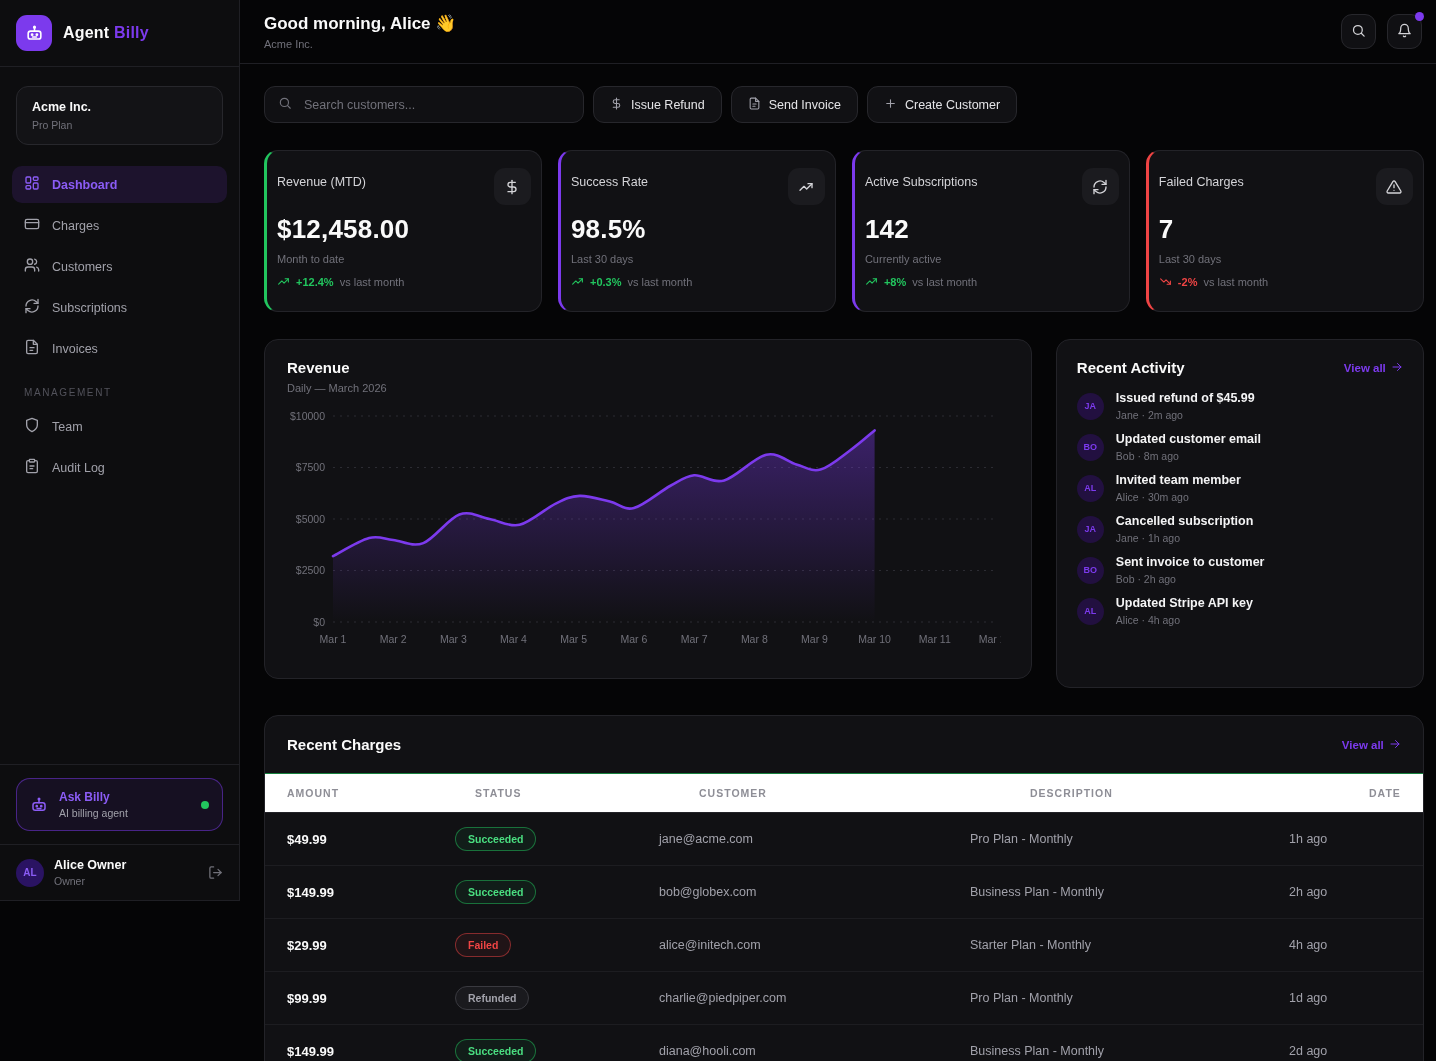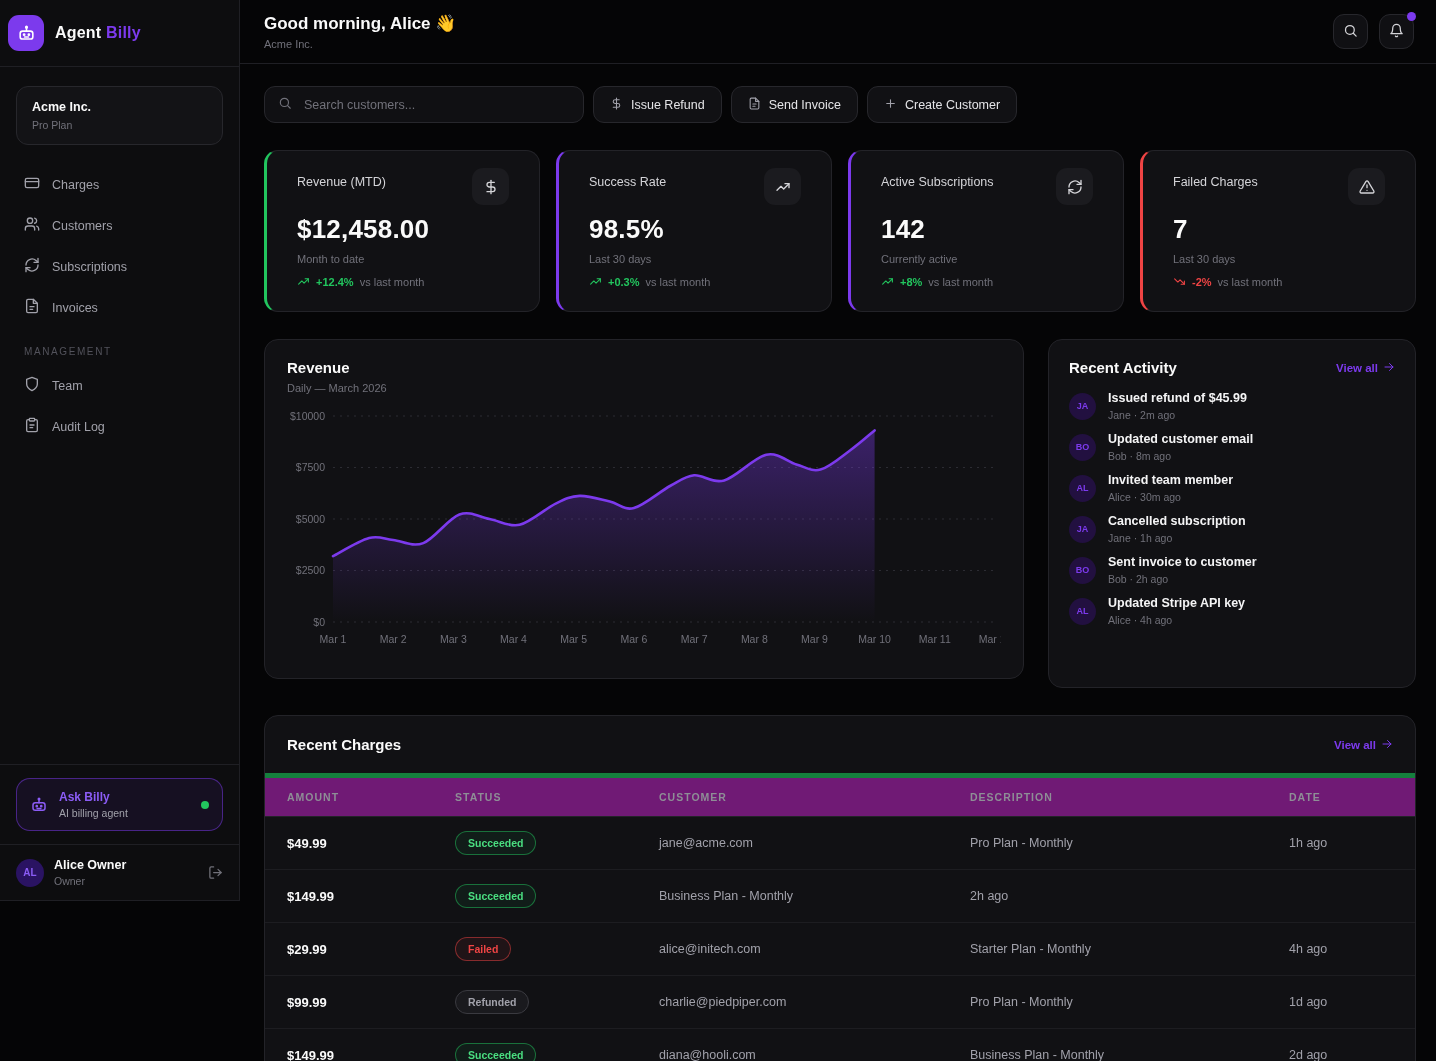--- a/index.html
+++ b/index.html
@@ -11,21 +11,21 @@
     font-size:13px;
   }
   .app { display:flex; align-items:flex-start; width:1436px; height:1061px; }
 
   
   .sidebar {
     width:240px; min-width:240px; height:901px;
     background:#0d0d0f; border-right:1px solid #1f1f24; border-bottom:1px solid #1f1f24;
     display:flex; flex-direction:column;
   }
-  .logo-row { height:67px; display:flex; align-items:center; gap:11px; padding:0 8px; border-bottom:1px solid #1f1f24; }
+  .logo-row { height:67px; display:flex; align-items:center; gap:11px; padding:0 16px; border-bottom:1px solid #1f1f24; }
   .logo-badge { width:36px; height:36px; border-radius:11px; background:#7c3aed; color:#fff; display:flex; align-items:center; justify-content:center; }
   .logo-badge svg { width:19px; height:19px; }
   .logo-text { font-size:16px; font-weight:700; letter-spacing:.2px; }
   .logo-text .accent { color:#7c3aed; }
 
   .workspace-card { margin:19px 16px 21px; padding:13px 15px; background:#131316; border:1px solid #27272c; border-radius:12px; cursor:pointer; }
   .ws-name { font-size:12.5px; font-weight:700; }
   .ws-plan { font-size:10.5px; color:#71717a; margin-top:5px; }
 
   .nav { padding:0 12px; display:flex; flex-direction:column; gap:4px; }
@@ -69,21 +69,21 @@
   .toolbar { display:flex; gap:9px; }
   .search-box { width:320px; height:37px; display:flex; align-items:center; gap:10px; background:#101013; border:1px solid #27272c; border-radius:11px; padding:0 13px; color:#71717a; }
   .search-box svg { width:14px; height:14px; flex-shrink:0; }
   .search-box input { background:transparent; border:none; outline:none; color:#e4e4e7; font-size:12.5px; width:100%; font-family:inherit; }
   .search-box input::placeholder { color:#71717a; }
   .tool-btn { height:37px; display:flex; align-items:center; gap:8px; background:#111114; border:1px solid #27272c; border-radius:11px; padding:0 16px; font-size:12.5px; color:#e4e4e7; cursor:pointer; font-family:inherit; white-space:nowrap; }
   .tool-btn svg { width:13px; height:13px; color:#a1a1aa; }
 
   
   .stats-row { display:grid; grid-template-columns:repeat(4,1fr); gap:16px; }
-  .stat-card { background:#111114; border:1px solid #232328; border-left:3px solid #7c3aed; border-radius:14px; padding:17px 30px; height:162px; }
+  .stat-card { background:#111114; border:1px solid #232328; border-left:3px solid #7c3aed; border-radius:14px; padding:17px 10px; height:162px; }
   .stat-head { display:flex; justify-content:space-between; align-items:flex-start; }
   .stat-label { font-size:12.5px; color:#d4d4d8; padding-top:7px; }
   .stat-icon { width:37px; height:37px; border-radius:11px; background:#1b1b1f; display:flex; align-items:center; justify-content:center; color:#d4d4d8; }
   .stat-icon svg { width:16px; height:16px; }
   .stat-value { font-size:26px; font-weight:700; margin-top:9px; letter-spacing:.2px; }
   .stat-sub { font-size:11px; color:#71717a; margin-top:8px; }
   .stat-delta { display:flex; align-items:center; gap:6px; font-size:11px; color:#71717a; margin-top:10px; }
   .stat-delta svg { width:13px; height:13px; }
   .delta-val { font-weight:700; }
 
@@ -103,21 +103,21 @@
   .act-list { margin-top:15px; display:flex; flex-direction:column; gap:11px; }
   .act-item { display:flex; gap:12px; align-items:center; }
   .act-avatar { width:27px; height:27px; border-radius:50%; background:#221040; color:#7c3aed; font-size:9px; font-weight:700; display:flex; align-items:center; justify-content:center; flex-shrink:0; }
   .act-title { font-size:12.5px; font-weight:700; color:#f4f4f5; }
   .act-meta { font-size:10.5px; color:#71717a; margin-top:4px; }
 
   
   .table-card { overflow:hidden; }
   .table-title-row { display:flex; justify-content:space-between; align-items:center; padding:20px 22px; }
   .tbl-grid { display:grid; grid-template-columns:168px 204px 311px 319px 1fr; padding:0 22px; align-items:center; }
-  .thead { background:#701a75; border-top:5px solid #15803d; border-bottom:1px solid #232328; }
+  .thead { background:#ffffff; border-top:1px solid #15803d; border-bottom:1px solid #232328;gap:20px; }
   .th { padding:13px 0; font-size:10.5px; font-weight:700; letter-spacing:1px; color:#8e8e96; }
   .trow { border-bottom:1px solid #1d1d21; }
   .trow:last-child { border-bottom:none; }
   .td { padding:14px 0; font-size:12.5px; color:#a1a1aa; display:flex; align-items:center; }
   .td.amount { color:#fafafa; font-weight:700; font-size:13px; }
   .pill { font-size:10.5px; font-weight:700; padding:5px 12px; border-radius:999px; border:1px solid #7dd3fc; color:#a1a1aa; background:#1a1a1e; }
   .pill.succeeded { color:#4ade80; border-color:rgba(34,197,94,.5); background:rgba(34,197,94,.07); }
   .pill.failed { color:#ef4444; border-color:rgba(239,68,68,.5); background:rgba(239,68,68,.07); }
   .pill.refunded { color:#a1a1aa; border-color:#3a3a40; background:#1a1a1e; }
 </style>
@@ -144,20 +144,29 @@
       </div>
     </div>
 
     <div class="workspace-card">
       <div class="ws-name">Acme Inc.</div>
       <div class="ws-plan">Pro Plan</div>
     </div>
 
     <nav class="nav">
 
+        <div class="nav-item active">
+          <span class="nav-icon"><svg viewBox="0 0 24 24" fill="none" stroke="currentColor" stroke-width="2" stroke-linecap="round" stroke-linejoin="round">
+              <rect x="3" y="3" width="7" height="9" rx="1.5"></rect>
+              <rect x="14" y="3" width="7" height="5" rx="1.5"></rect>
+              <rect x="14" y="12" width="7" height="9" rx="1.5"></rect>
+              <rect x="3" y="16" width="7" height="5" rx="1.5"></rect>
+            </svg></span>
+          <span>Dashboard</span>
+        </div>
 
         <div class="nav-item">
           <span class="nav-icon"><svg viewBox="0 0 24 24" fill="none" stroke="currentColor" stroke-width="2" stroke-linecap="round" stroke-linejoin="round">
               <rect x="2" y="5" width="20" height="14" rx="2.5"></rect>
               <line x1="2" y1="10" x2="22" y2="10"></line>
             </svg></span>
           <span>Charges</span>
         </div>
 
         <div class="nav-item">
@@ -558,20 +567,21 @@
               <div class="td">jane@acme.com</div>
               <div class="td">Pro Plan - Monthly</div>
               <div class="td">1h ago</div>
             </div>
 
             <div class="tbl-grid trow">
               <div class="td amount">$149.99</div>
               <div class="td">
                 <span class="pill succeeded">Succeeded</span>
               </div>
+              <div class="td">bob@globex.com</div>
               <div class="td">Business Plan - Monthly</div>
               <div class="td">2h ago</div>
             </div>
 
             <div class="tbl-grid trow">
               <div class="td amount">$29.99</div>
               <div class="td">
                 <span class="pill failed">Failed</span>
               </div>
               <div class="td">alice@initech.com</div>

